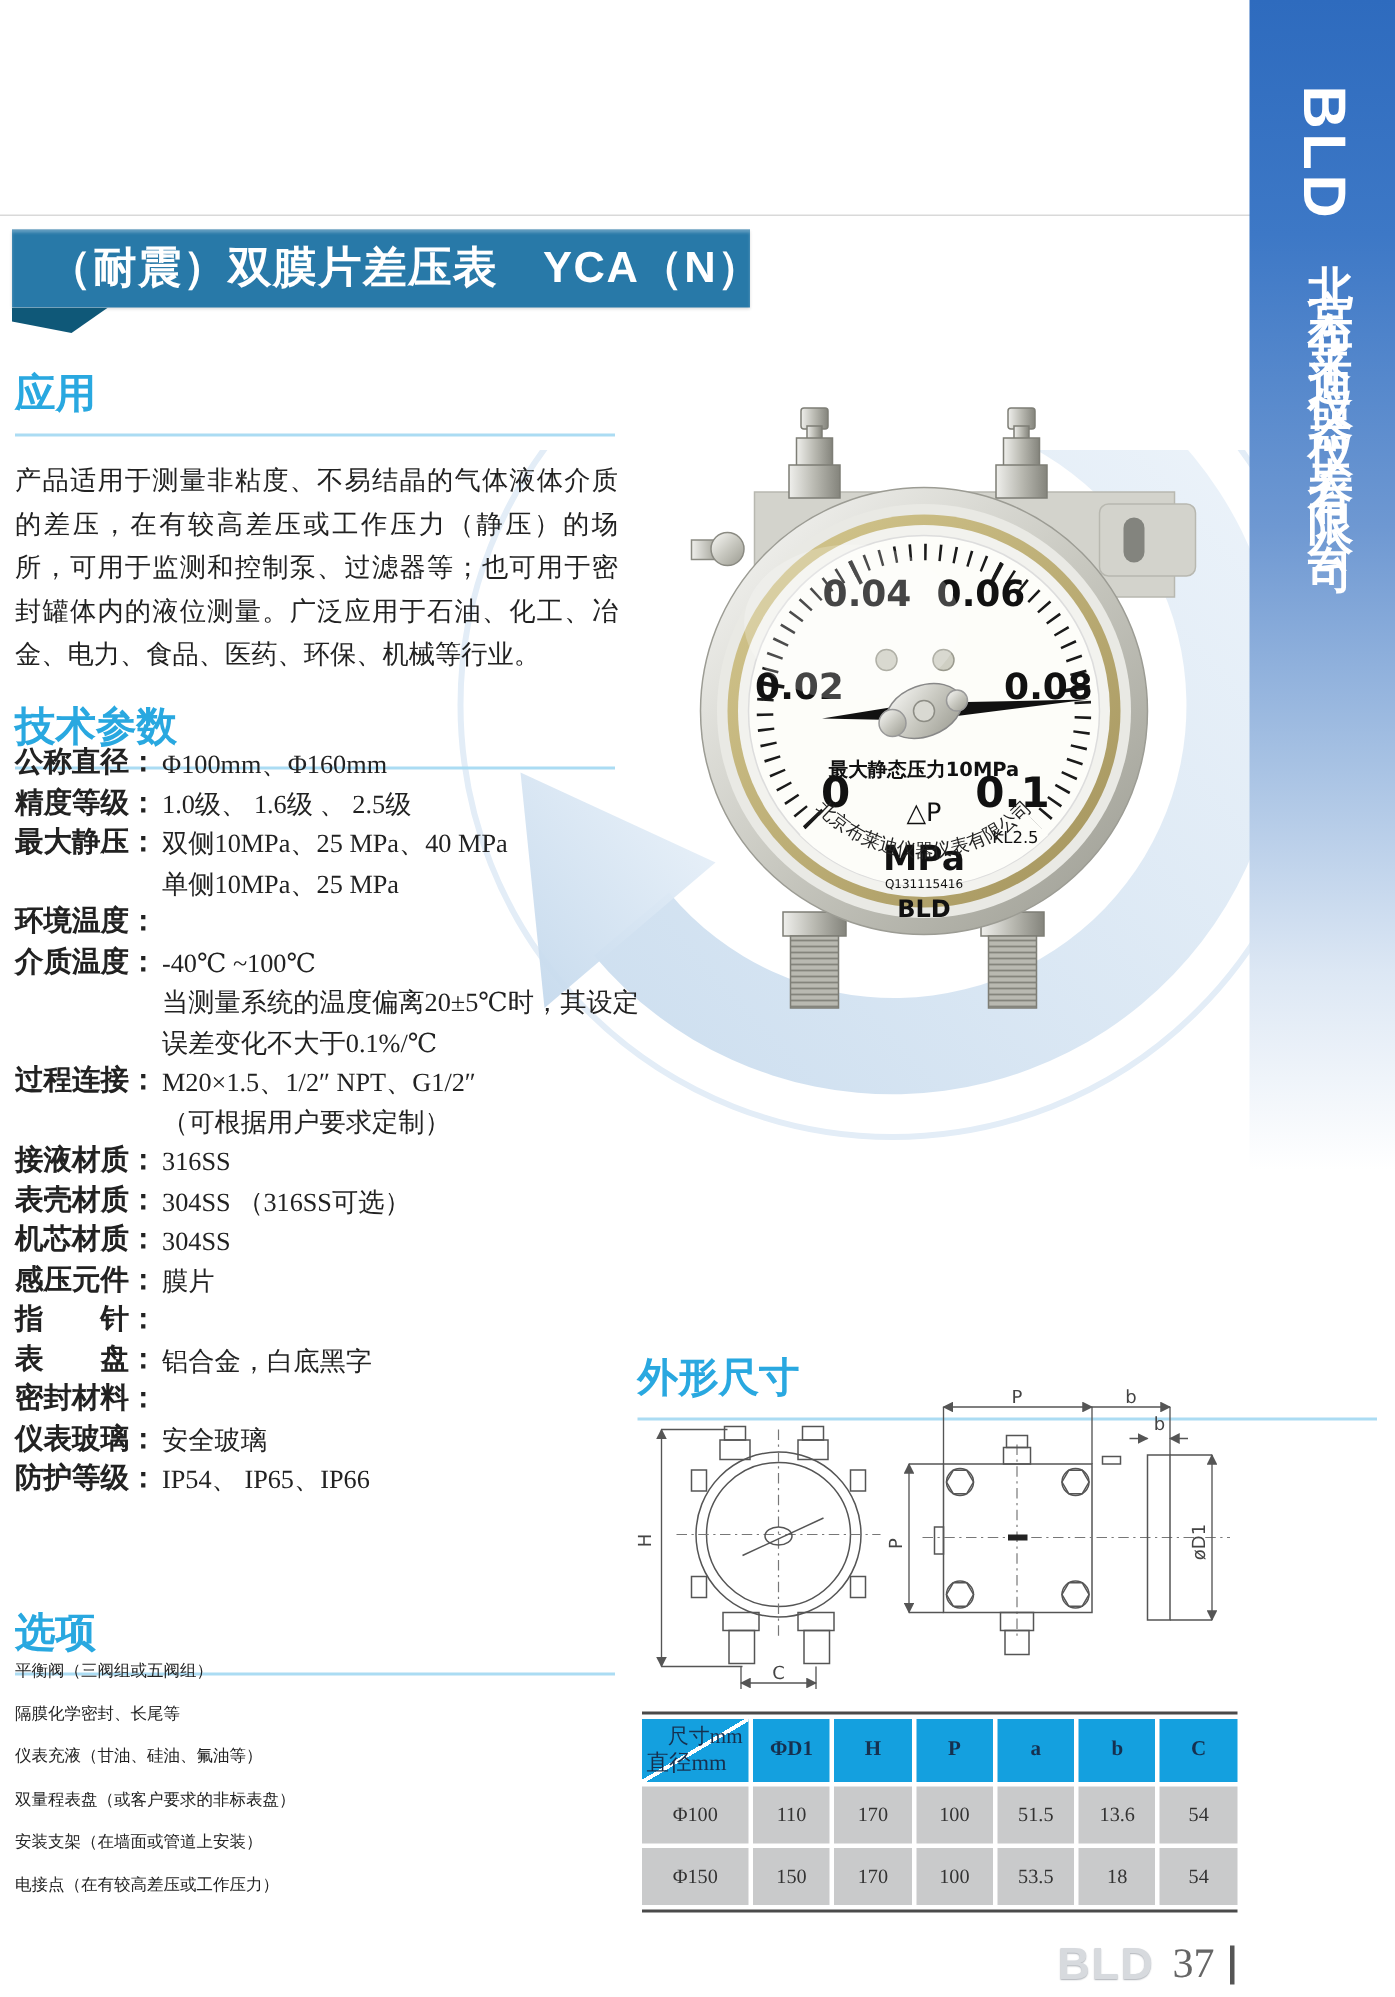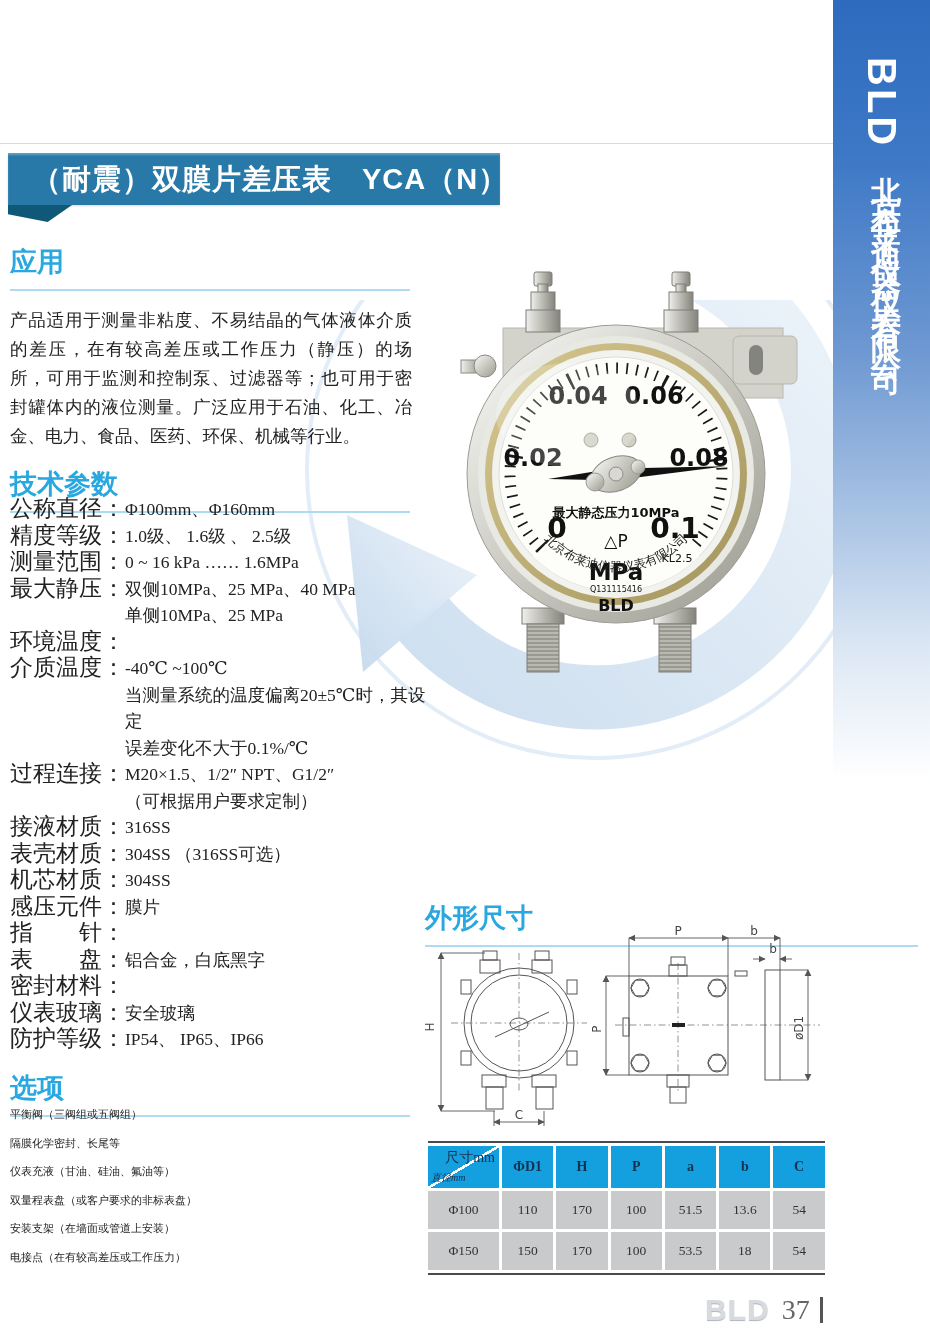--- a/index.html
+++ b/index.html
@@ -32,21 +32,21 @@
     font-family:"Liberation Serif",serif;}
   .sec-head.right{left:425px;width:493px;}
 
   
   .app-body{position:absolute;left:10px;top:288px;width:402px;font-size:17.5px;line-height:29px;
     text-align:justify;z-index:2;}
 
   
   .params{position:absolute;left:10px;top:496px;width:420px;z-index:2;}
   .prow{display:flex;align-items:flex-start;}
-  .plabel{flex:0 0 98px;font-weight:normal;font-size:23px;line-height:26.5px;white-space:nowrap;}
+  .plabel{flex:0 0 98px;font-weight:bold;font-size:19px;line-height:26.5px;white-space:nowrap;}
   .pval{flex:1;font-size:17.5px;line-height:26.5px;white-space:pre-line;}
 
   
   .options{position:absolute;left:10px;top:1100px;width:410px;z-index:2;}
   .opt-item{font-size:11px;line-height:28.5px;}
 
   
   .swirl{position:absolute;left:255px;top:300px;z-index:0;}
 
   
@@ -61,21 +61,21 @@
 
   
   .dim-table{position:absolute;left:428px;top:1141px;width:397px;z-index:2;
     border-top:2px solid #4a4a4a;border-bottom:2px solid #4a4a4a;padding:3px 0;
     display:grid;grid-template-columns:71px repeat(6,51.3px);gap:3px;background:#fff;}
   .cell{display:flex;align-items:center;justify-content:center;font-family:"Liberation Serif",serif;}
   .cell.head{background:#14A0DF;color:#16304f;font-weight:bold;font-size:14px;height:42px;}
   .cell.corner{background:#14A0DF;position:relative;height:42px;
     background-image:linear-gradient(to bottom right,transparent calc(50% - 1.3px),#fff calc(50% - 1.3px),#fff calc(50% + 1.3px),transparent calc(50% + 1.3px));}
   .corner-top{position:absolute;top:3px;right:4px;font-size:14px;color:#16304f;}
-  .corner-bottom{position:absolute;bottom:3px;left:3px;font-size:10px;color:#16304f;font-style:italic;}
+  .corner-bottom{position:absolute;bottom:3px;left:3px;font-size:15px;color:#16304f;}
   .cell.body{background:#C9CACB;color:#333;font-size:13.5px;height:38px;}
 
   
   .footer{position:absolute;left:705px;top:1293px;display:flex;align-items:center;z-index:2;}
   .f-logo{font:900 30px "Liberation Sans","DejaVu Sans",sans-serif;color:#d7dade;
     text-shadow:0 1px 1px #aeb2b8;letter-spacing:1px;}
   .f-page{font:28px "Liberation Serif",serif;color:#666;margin-left:12px;}
   .f-bar{width:3px;height:26px;background:#555;margin-left:10px;}
 
   
@@ -116,24 +116,20 @@
 
   <h2 class="sec-head" style="top:444px">技术参数</h2>
   <div class="params">
     <div class="prow">
         <span class="plabel">公称直径：</span>
         <span class="pval">Φ100mm、Φ160mm</span>
       </div>
     <div class="prow">
         <span class="plabel">精度等级：</span>
         <span class="pval">1.0级、 1.6级 、 2.5级</span>
-      </div>
-    <div class="prow">
-        <span class="plabel">测量范围：</span>
-        <span class="pval">0 ~ 16 kPa …… 1.6MPa</span>
       </div>
     <div class="prow">
         <span class="plabel">最大静压：</span>
         <span class="pval">双侧10MPa、25 MPa、40 MPa
 单侧10MPa、25 MPa</span>
       </div>
     <div class="prow">
         <span class="plabel">环境温度：</span>
       </div>
     <div class="prow">

